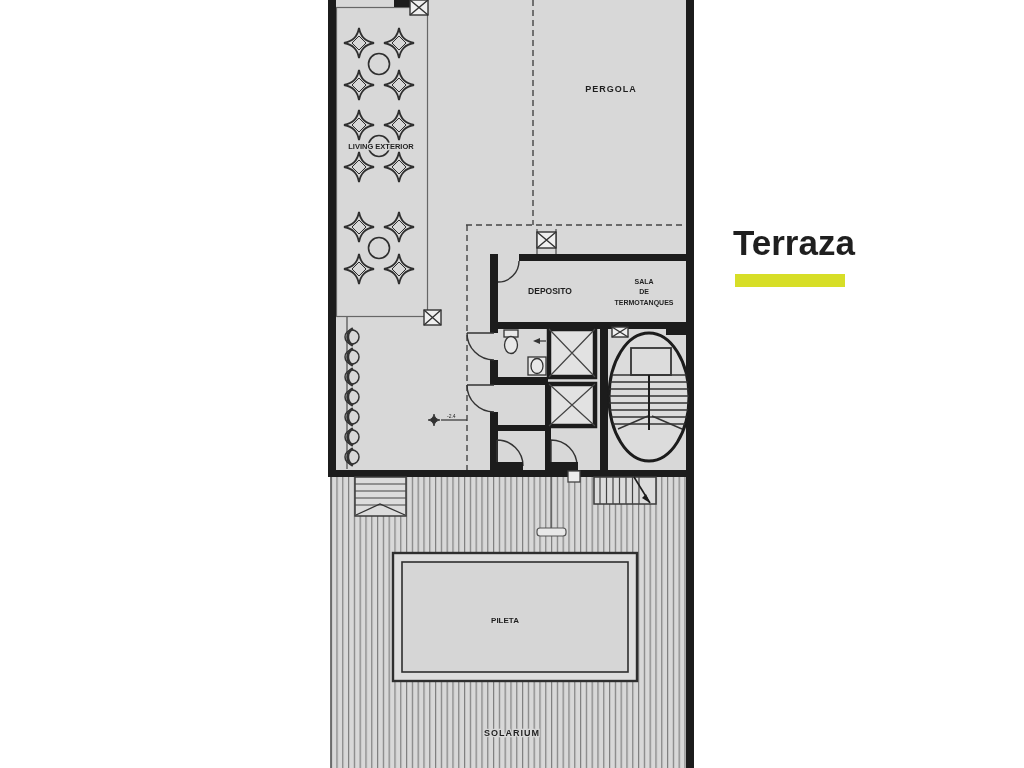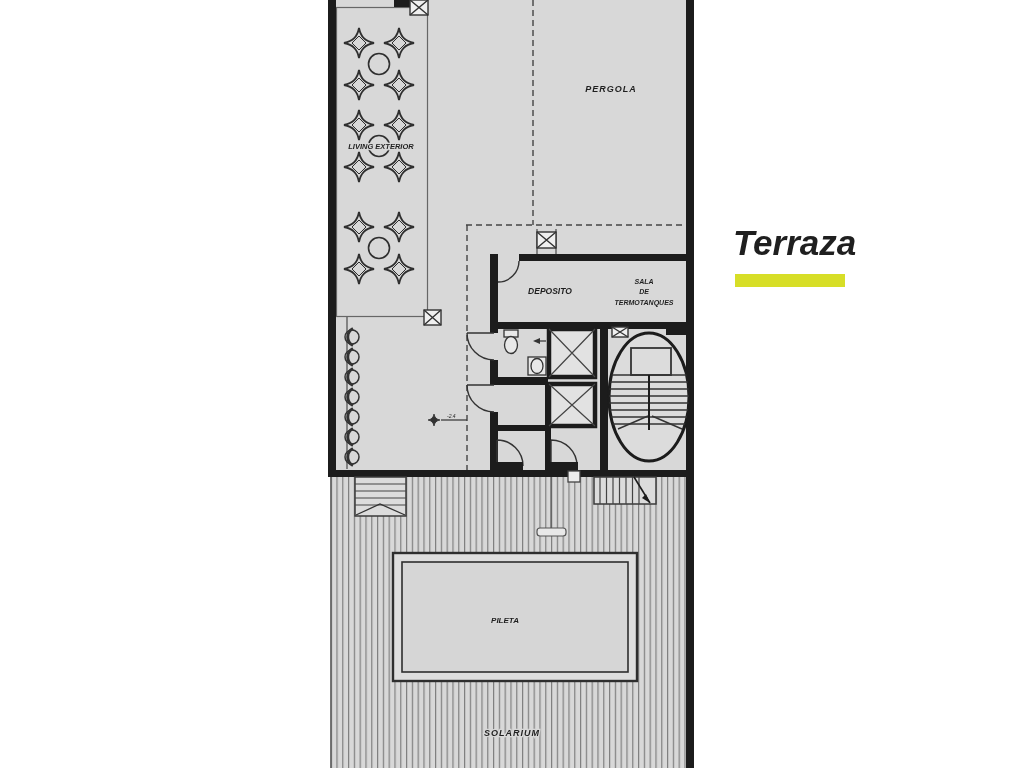--- a/index.html
+++ b/index.html
@@ -1,17 +1,17 @@
 <!DOCTYPE html>
 <html><head>
 <meta charset="utf-8">
 <style>
   html,body{margin:0;padding:0;background:#ffffff;}
   #canvas{position:relative;width:1024px;height:768px;background:#ffffff;overflow:hidden;
-          font-family:"Liberation Sans",sans-serif;font-style:italic;}
+          font-family:"Liberation Sans",sans-serif;}
   svg text{font-family:"Liberation Sans",sans-serif;fill:#1f1f1f;}
   .room-label{paint-order:stroke;stroke:#d8d8d8;stroke-width:2.5px;font-weight:bold;}
   .thinline{stroke:#4a4a4a;stroke-width:1.2;fill:none;}
   .wall{fill:#1c1c1c;}
   .arc{stroke:#333333;stroke-width:1.4;fill:none;}
 </style>
 </head>
 <body>
 
 <div id="canvas">

